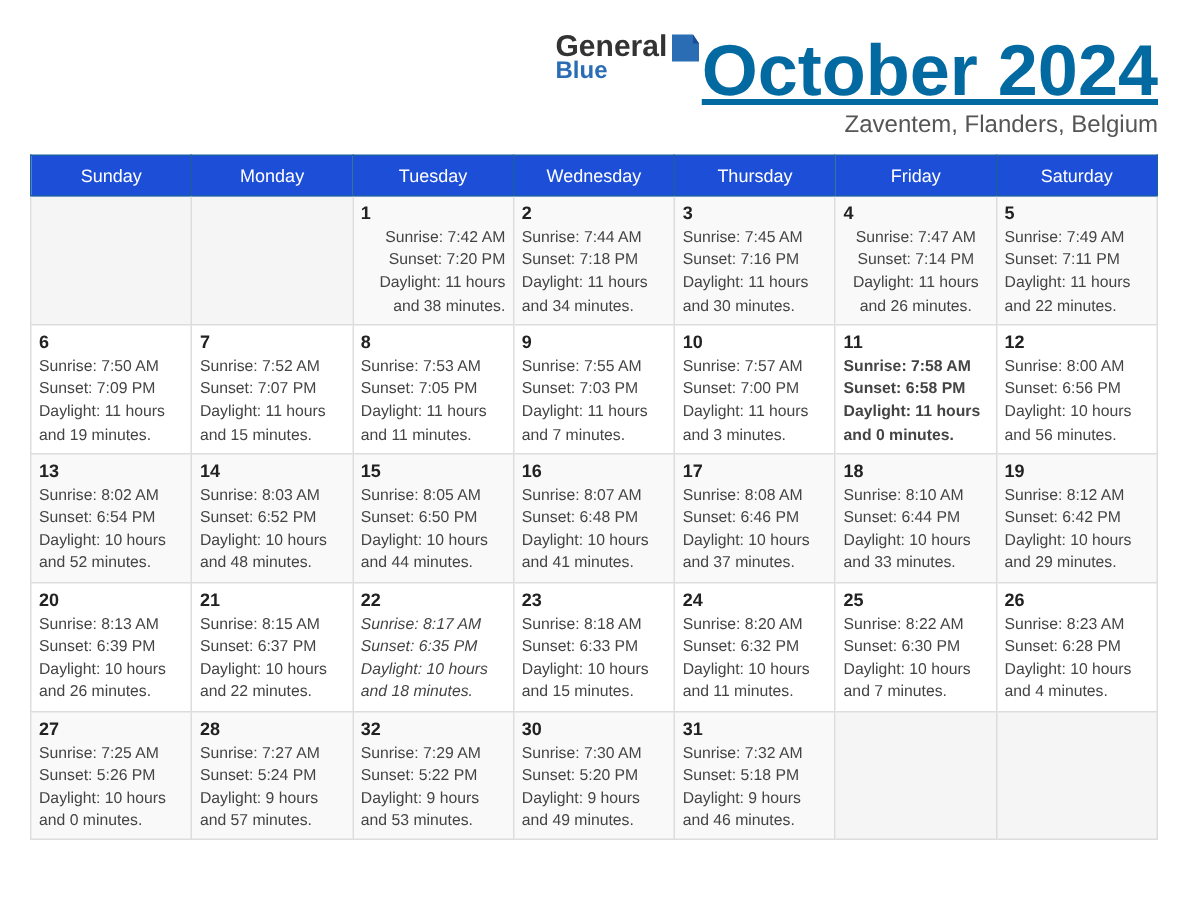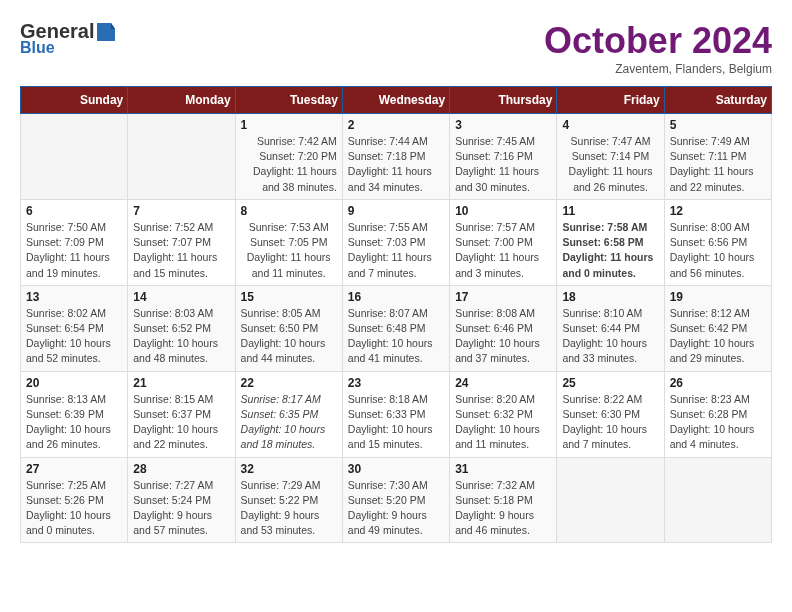--- a/index.html
+++ b/index.html
@@ -5,53 +5,54 @@
     * { box-sizing: border-box; margin: 0; padding: 0; }
     body {
       font-family: Arial, sans-serif;
       background: #fff;
       width: 792px;
       min-height: 612px;
       padding: 20px;
     }
     .header-area {
       display: flex;
-      justify-content: space-between;
+      justify-content: flex-end;
       align-items: flex-start;
       margin-bottom: 10px;
     }
     .logo {
       display: flex;
       flex-direction: column;
       align-items: flex-start;
     }
     .title-area {
       text-align: right;
     }
     .main-title {
-      font-size: 36px;
+      font-size: 48px;
       font-weight: bold;
-      color: #701a75;
+      color: #0369a1;
+      text-decoration: underline;
     }
     .subtitle {
-      font-size: 12px;
+      font-size: 16px;
       color: #555;
     }
     .calendar {
       width: 100%;
       border-collapse: collapse;
       font-size: 11px;
     }
     .calendar thead th {
-      background: #7f1d1d;
+      background: #1d4ed8;
       color: #fff;
       padding: 6px 4px;
-      text-align: right;
+      text-align: center;
       font-size: 12px;
-      font-weight: bold;
+      font-weight: normal;
       border: 1px solid #1a5da5;
     }
     .calendar tbody td {
       vertical-align: top;
       padding: 4px 5px;
       border: 1px solid #ddd;
       background: #fff;
       min-height: 80px;
       width: calc(100% / 7);
     }
@@ -151,21 +152,21 @@
 Daylight: 11 hours and 19 minutes.</div>
         </td>
         <td>
           <div class="day-num">7</div>
           <div class="day-detail" style="white-space: pre-line;">Sunrise: 7:52 AM
 Sunset: 7:07 PM
 Daylight: 11 hours and 15 minutes.</div>
         </td>
         <td>
           <div class="day-num">8</div>
-          <div class="day-detail" style="white-space: pre-line; text-align: center;">Sunrise: 7:53 AM
+          <div class="day-detail" style="white-space: pre-line;">Sunrise: 7:53 AM
 Sunset: 7:05 PM
 Daylight: 11 hours and 11 minutes.</div>
         </td>
         <td>
           <div class="day-num">9</div>
           <div class="day-detail" style="white-space: pre-line;">Sunrise: 7:55 AM
 Sunset: 7:03 PM
 Daylight: 11 hours and 7 minutes.</div>
         </td>
         <td>

